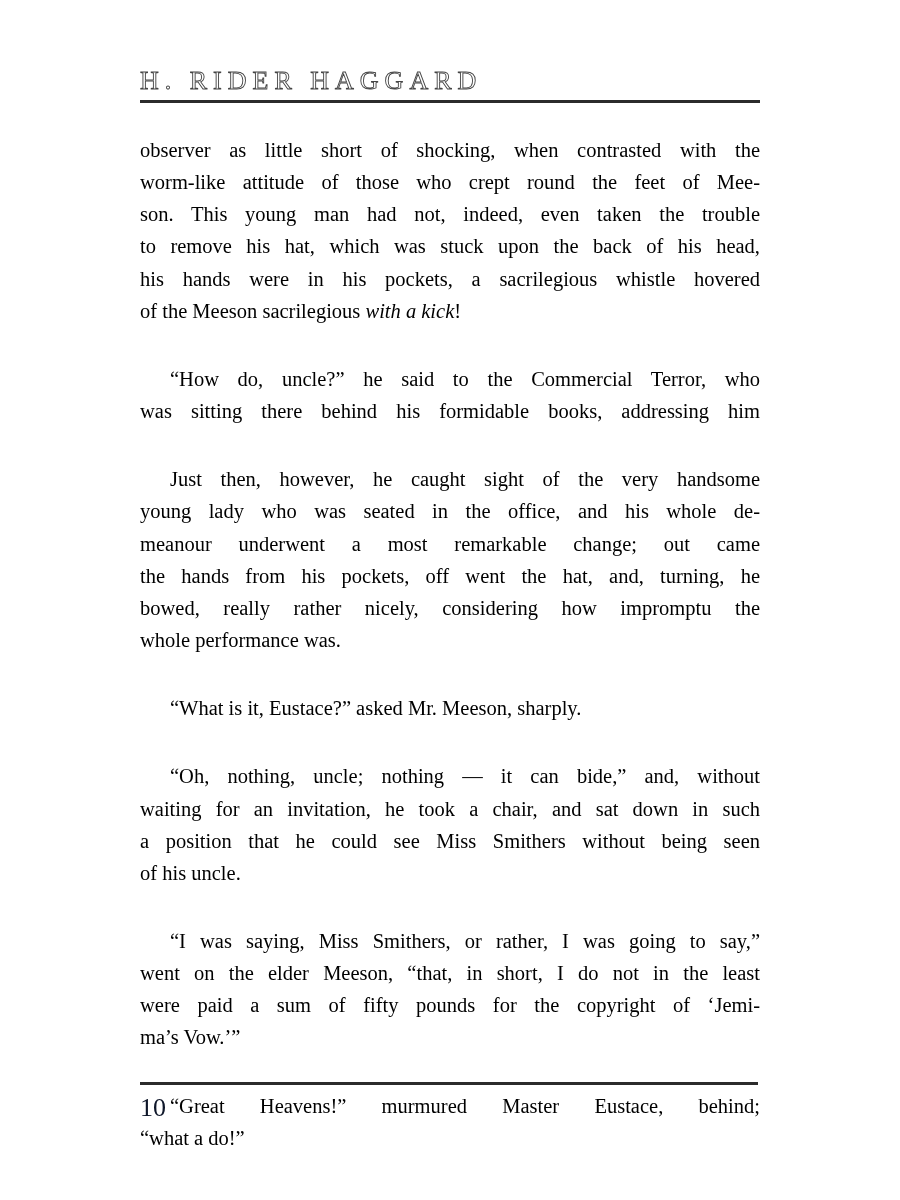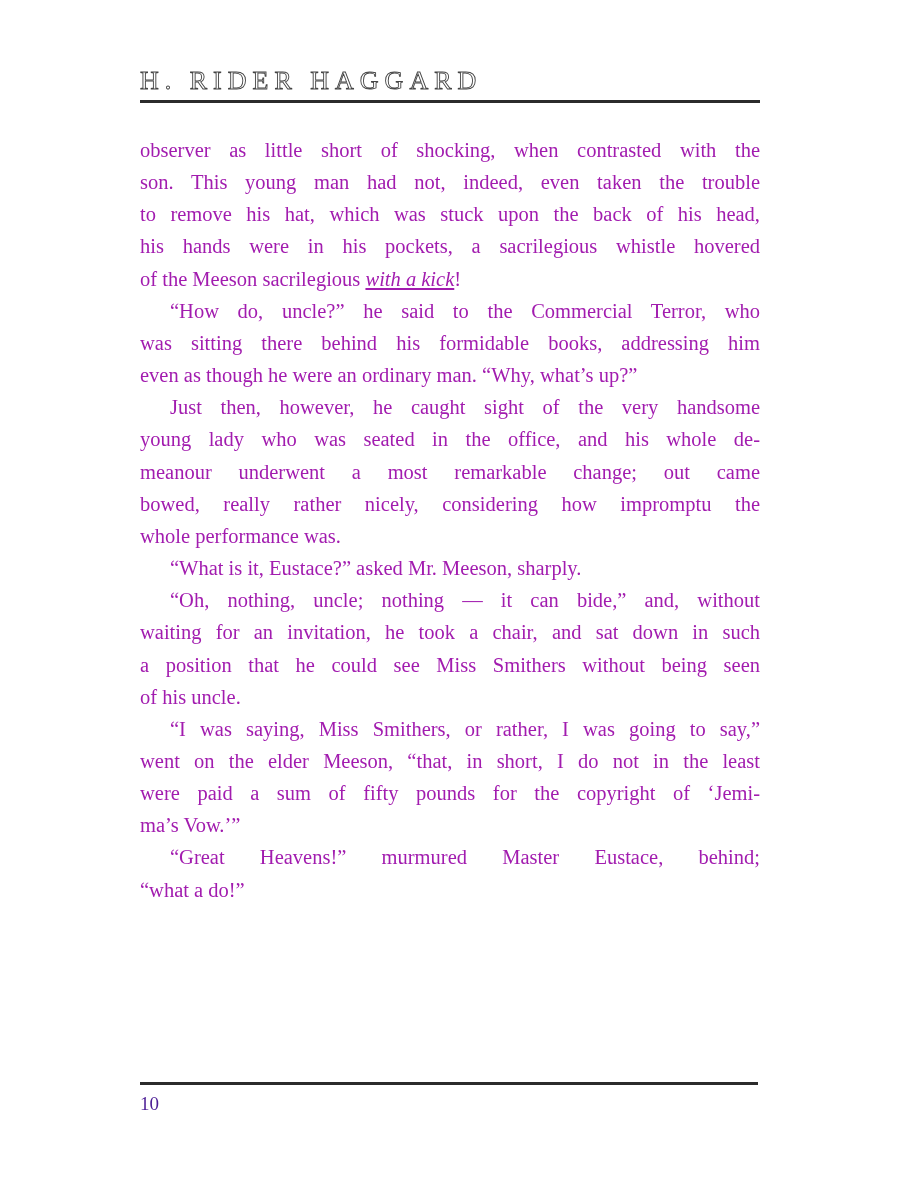--- a/index.html
+++ b/index.html
@@ -43,76 +43,78 @@
     background: #2b2b2b;
   }
   .header-rule { top: 100px; }
   .page-body {
     position: absolute;
     left: 140px;
     top: 134px;
     width: 620px;
     font-size: 20.5px;
     line-height: 32.15px;
-    color: #a21caf;
+    color: #000000;
   }
   .para { margin: 0; }
   .line {
     text-align: justify;
     text-align-last: left;
   }
   .line.just {
     text-align-last: justify;
   }
   .para.indent .line:first-child {
     text-indent: 30px;
+    margin-top: 36px;
   }
-  .em { font-style: italic; text-decoration: underline; }
+  .em { font-style: italic; }
   .page-footer {
     position: absolute;
     left: 140px;
     top: 0;
     width: 620px;
   }
   .footer-rule { top: 1082px; width: 618px; }
   .page-number {
     position: absolute;
     left: 0;
     top: 1093px;
-    font-size: 19px;
-    color: #4c1d95;
+    font-size: 26px;
+    color: #0f172a;
   }
 </style>
 </head>
 <body>
 
 <div class="page">
 
   <header class="running-header">
     <div class="header-title">H. RIDER HAGGARD</div>
     <div class="rule header-rule"></div>
   </header>
 
   <main class="page-body" id="body-text">
       <div class="para">
         <div class="line just"><span>observer as little short of shocking, when contrasted with the</span></div>
+        <div class="line just"><span>worm-like attitude of those who crept round the feet of Mee-</span></div>
         <div class="line just"><span>son. This young man had not, indeed, even taken the trouble</span></div>
         <div class="line just"><span>to remove his hat, which was stuck upon the back of his head,</span></div>
         <div class="line just"><span>his hands were in his pockets, a sacrilegious whistle hovered</span></div>
         <div class="line"><span>of the Meeson sacrilegious </span><span class="em">with a kick</span><span>!</span></div>
       </div>
       <div class="para indent">
         <div class="line just"><span>“How do, uncle?” he said to the Commercial Terror, who</span></div>
         <div class="line just"><span>was sitting there behind his formidable books, addressing him</span></div>
-        <div class="line"><span>even as though he were an ordinary man. “Why, what’s up?”</span></div>
       </div>
       <div class="para indent">
         <div class="line just"><span>Just then, however, he caught sight of the very handsome</span></div>
         <div class="line just"><span>young lady who was seated in the office, and his whole de-</span></div>
         <div class="line just"><span>meanour underwent a most remarkable change; out came</span></div>
+        <div class="line just"><span>the hands from his pockets, off went the hat, and, turning, he</span></div>
         <div class="line just"><span>bowed, really rather nicely, considering how impromptu the</span></div>
         <div class="line"><span>whole performance was.</span></div>
       </div>
       <div class="para indent">
         <div class="line"><span>“What is it, Eustace?” asked Mr. Meeson, sharply.</span></div>
       </div>
       <div class="para indent">
         <div class="line just"><span>“Oh, nothing, uncle; nothing — it can bide,” and, without</span></div>
         <div class="line just"><span>waiting for an invitation, he took a chair, and sat down in such</span></div>
         <div class="line just"><span>a position that he could see Miss Smithers without being seen</span></div>

